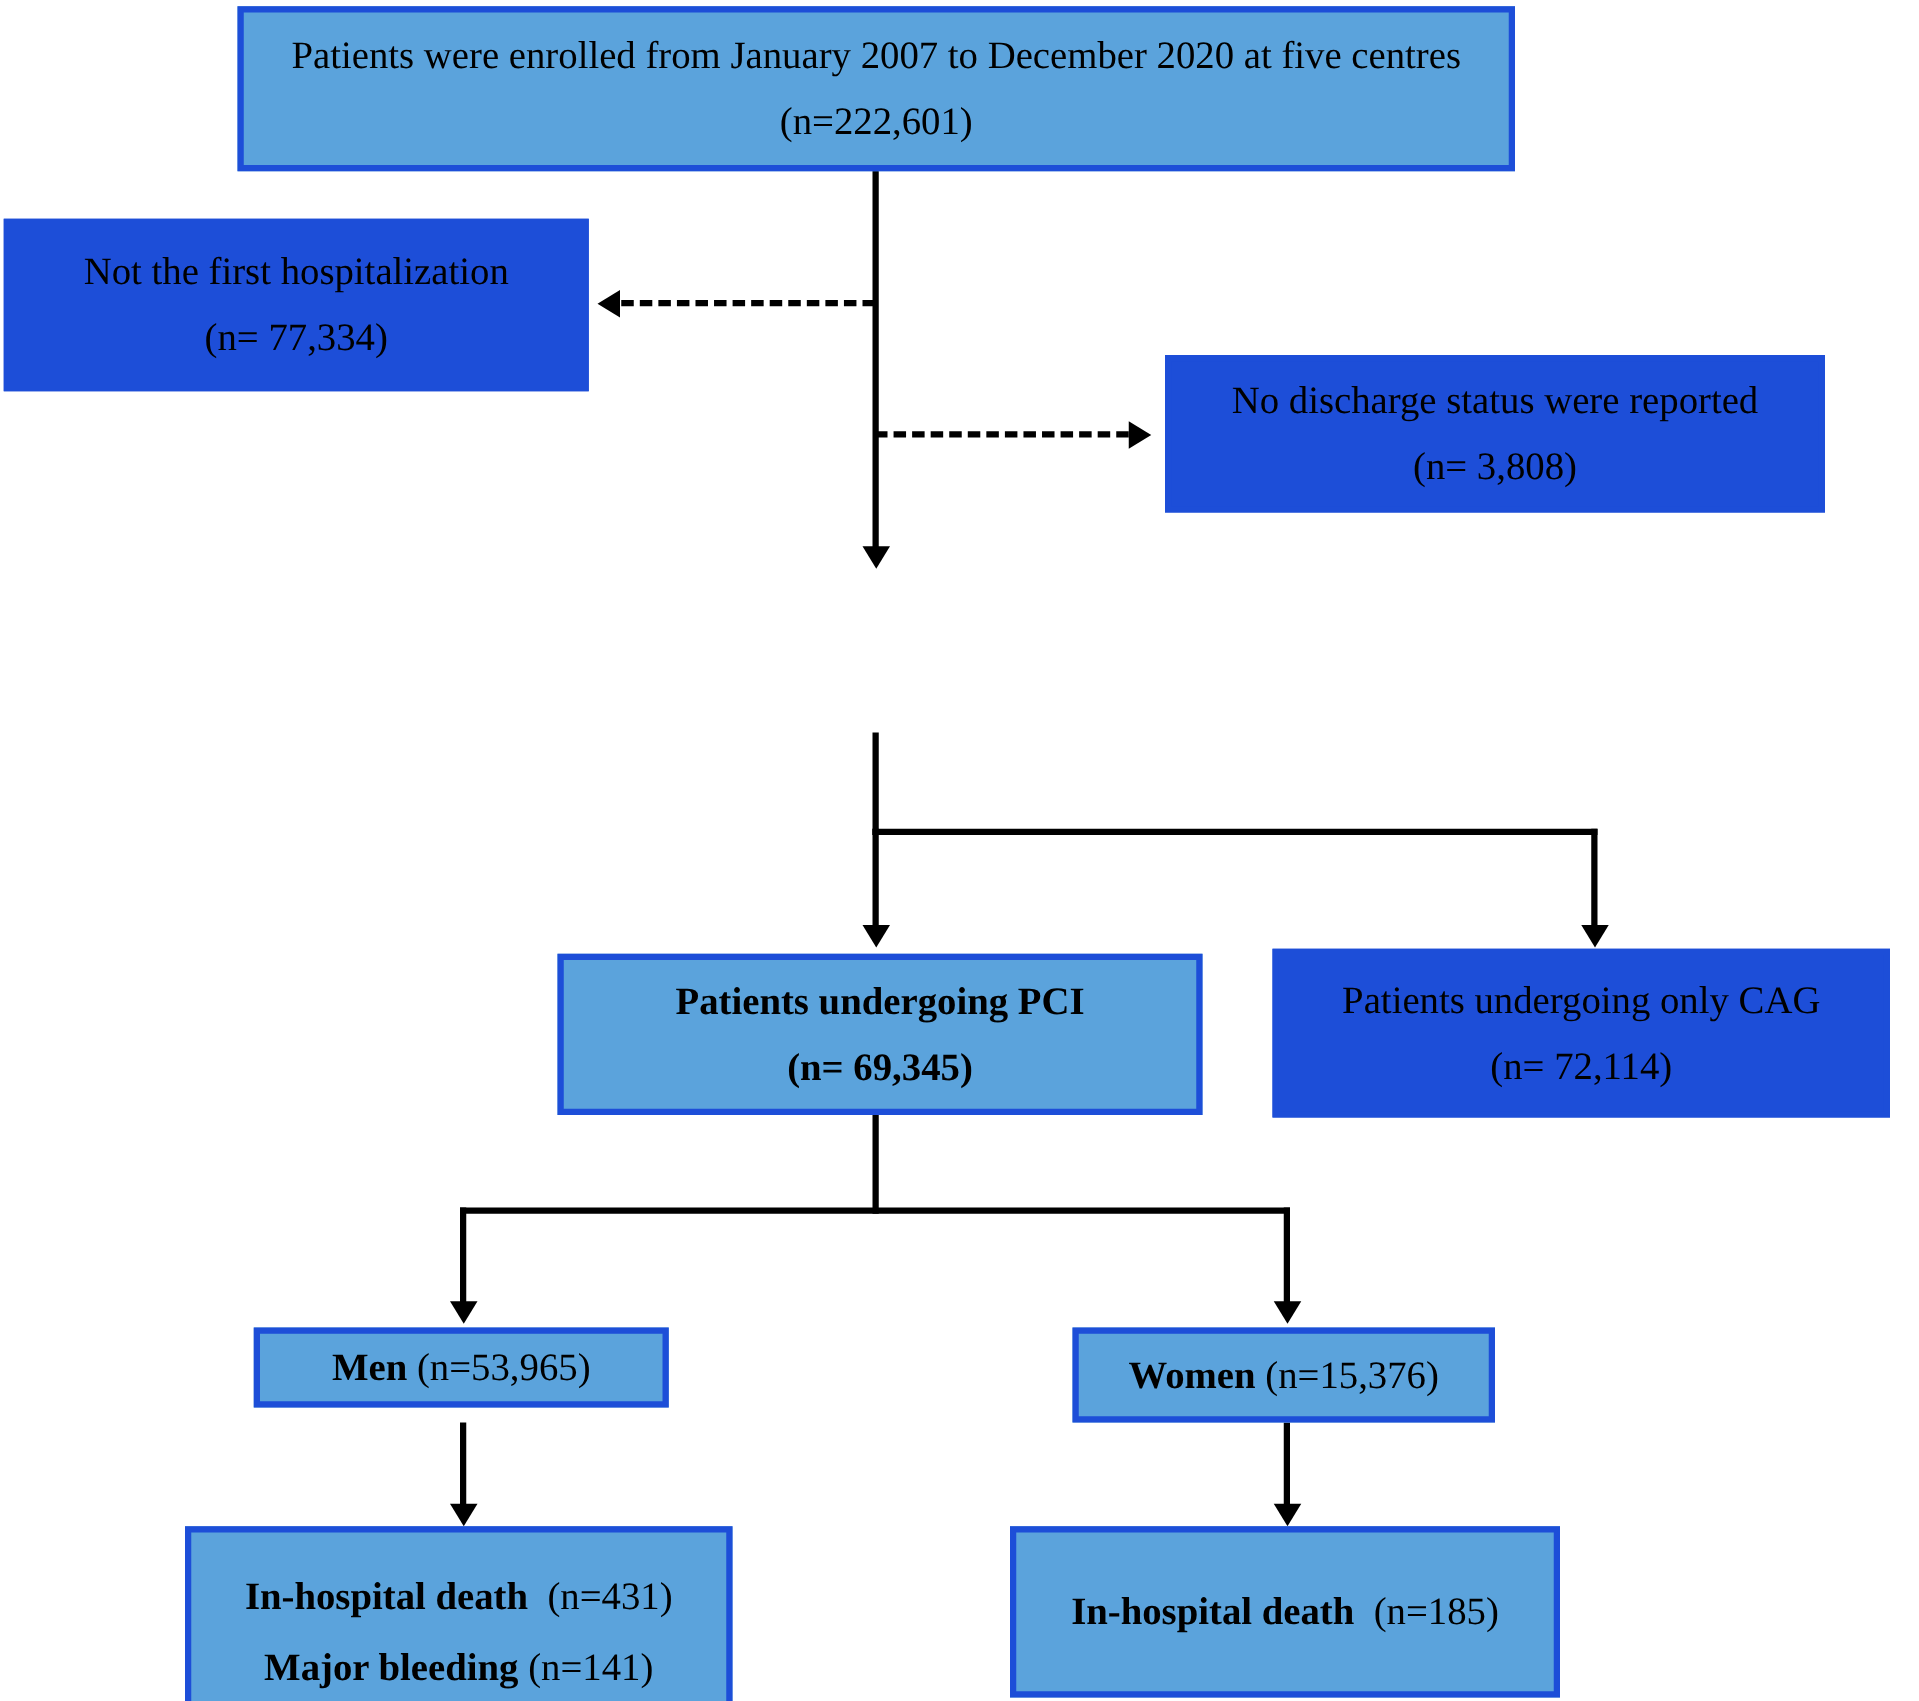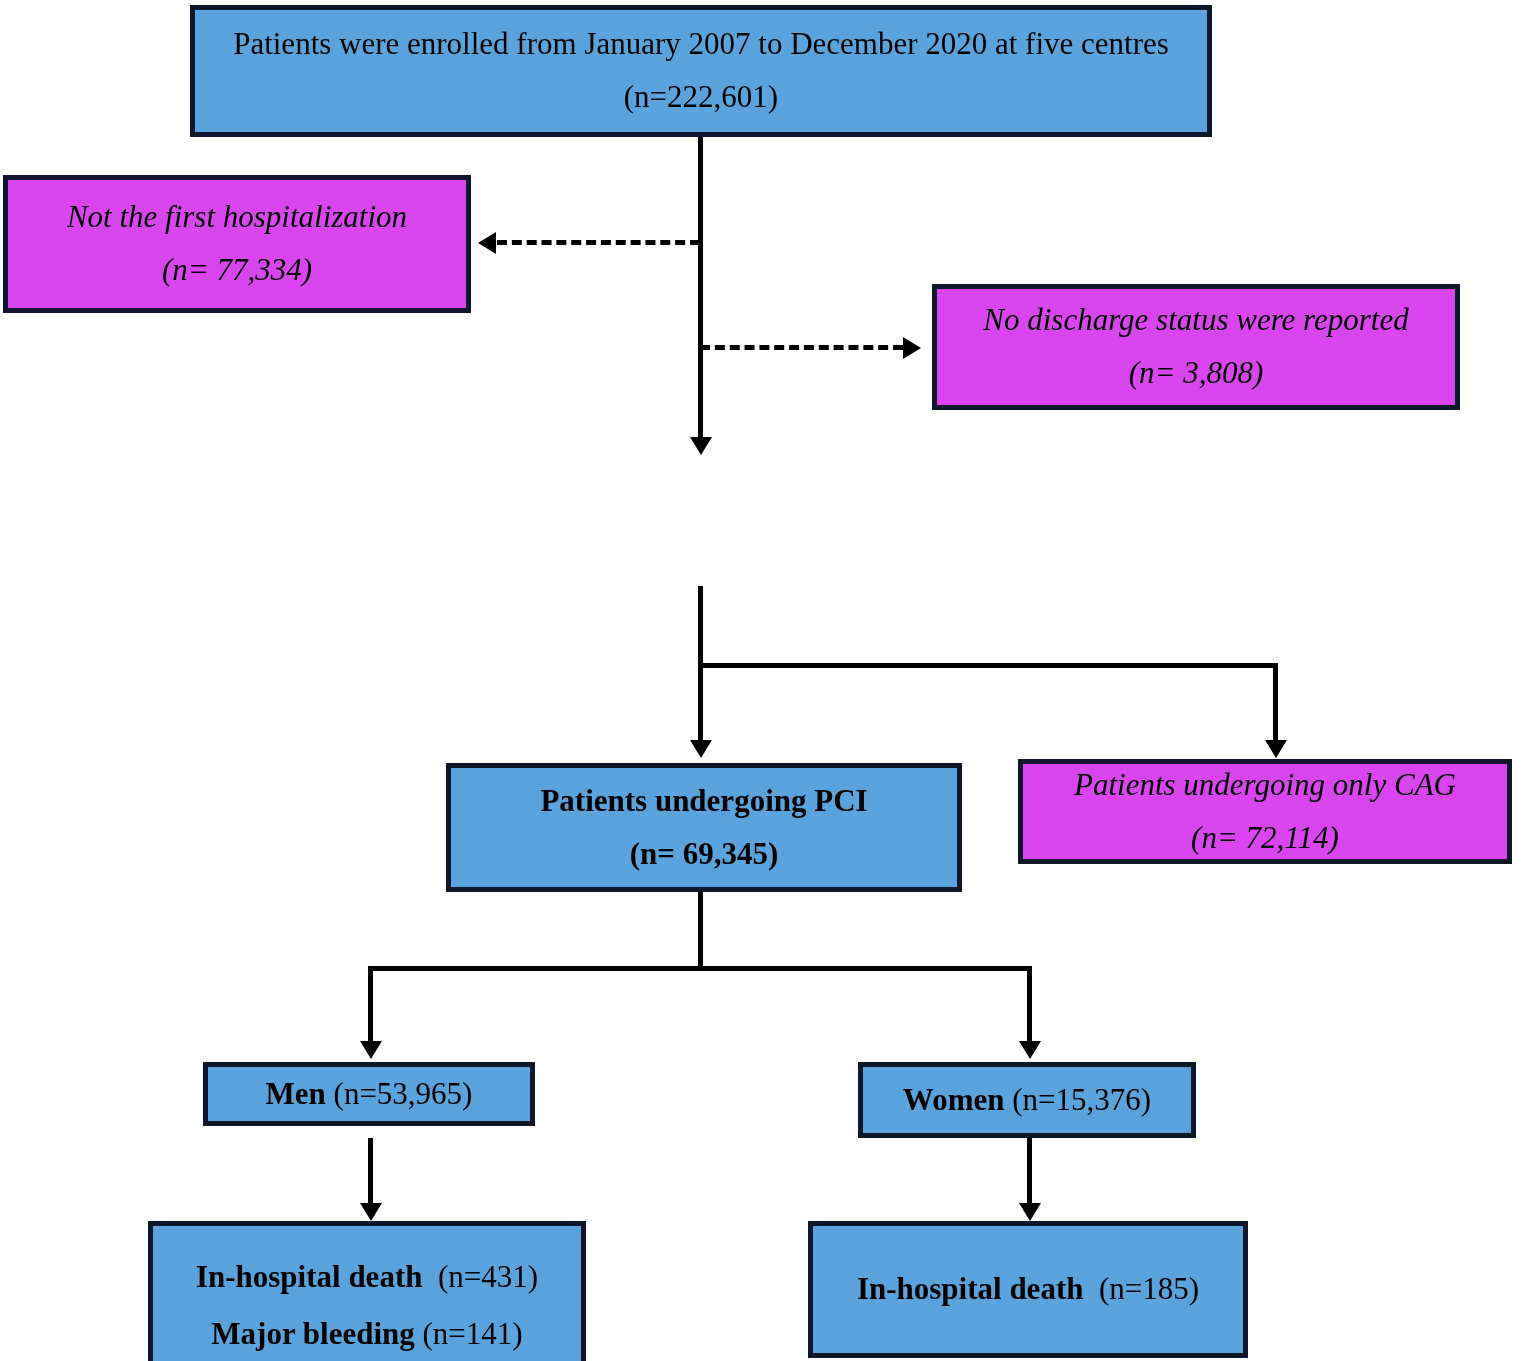--- a/index.html
+++ b/index.html
@@ -13,31 +13,31 @@
   #flowchart {
     position: relative;
     width: 1535px;
     height: 1361px;
     background: #ffffff;
     overflow: hidden;
   }
   .box {
     position: absolute;
     box-sizing: border-box;
-    border: 5px solid #0f172a;
+    border: 5px solid #1d4ed8;
     display: flex;
     flex-direction: column;
     align-items: center;
     justify-content: center;
     text-align: center;
     color: #000000;
     line-height: 1.25;
   }
   .box.primary { background: #5BA3DC; }
-  .box.excluded { background: #d946ef; font-style: italic; }
+  .box.excluded { background: #1d4ed8; }
   .line1, .line2 {
     display: block;
     white-space: nowrap;
   }
   .bold { font-weight: bold; }
   .reg  { font-weight: normal; }
 
   
   .conn {
     position: absolute;
@@ -119,21 +119,21 @@
     <span class="line1 reg">No discharge status were reported</span>
     <span class="line2 reg" style="margin-top:14px;">(n= 3,808)</span>
   </div>
 
 
   <div class="box primary" style="left:446px; top:763px; width:516px; height:129px; font-size:31px;">
     <span class="line1 bold">Patients undergoing PCI</span>
     <span class="line2 bold" style="margin-top:14px;">(n= 69,345)</span>
   </div>
 
-  <div class="box excluded" style="left:1018px; top:759px; width:494px; height:105px; font-size:31px;">
+  <div class="box excluded" style="left:1018px; top:759px; width:494px; height:135px; font-size:31px;">
     <span class="line1 reg">Patients undergoing only CAG</span>
     <span class="line2 reg" style="margin-top:14px;">(n= 72,114)</span>
   </div>
 
   <div class="box primary" style="left:203px; top:1062px; width:332px; height:64px; font-size:31px;">
     <span class="line1">
       <span class="bold">Men</span><span>&nbsp;</span><span class="reg">(n=53,965)</span>
     </span>
   </div>
 

